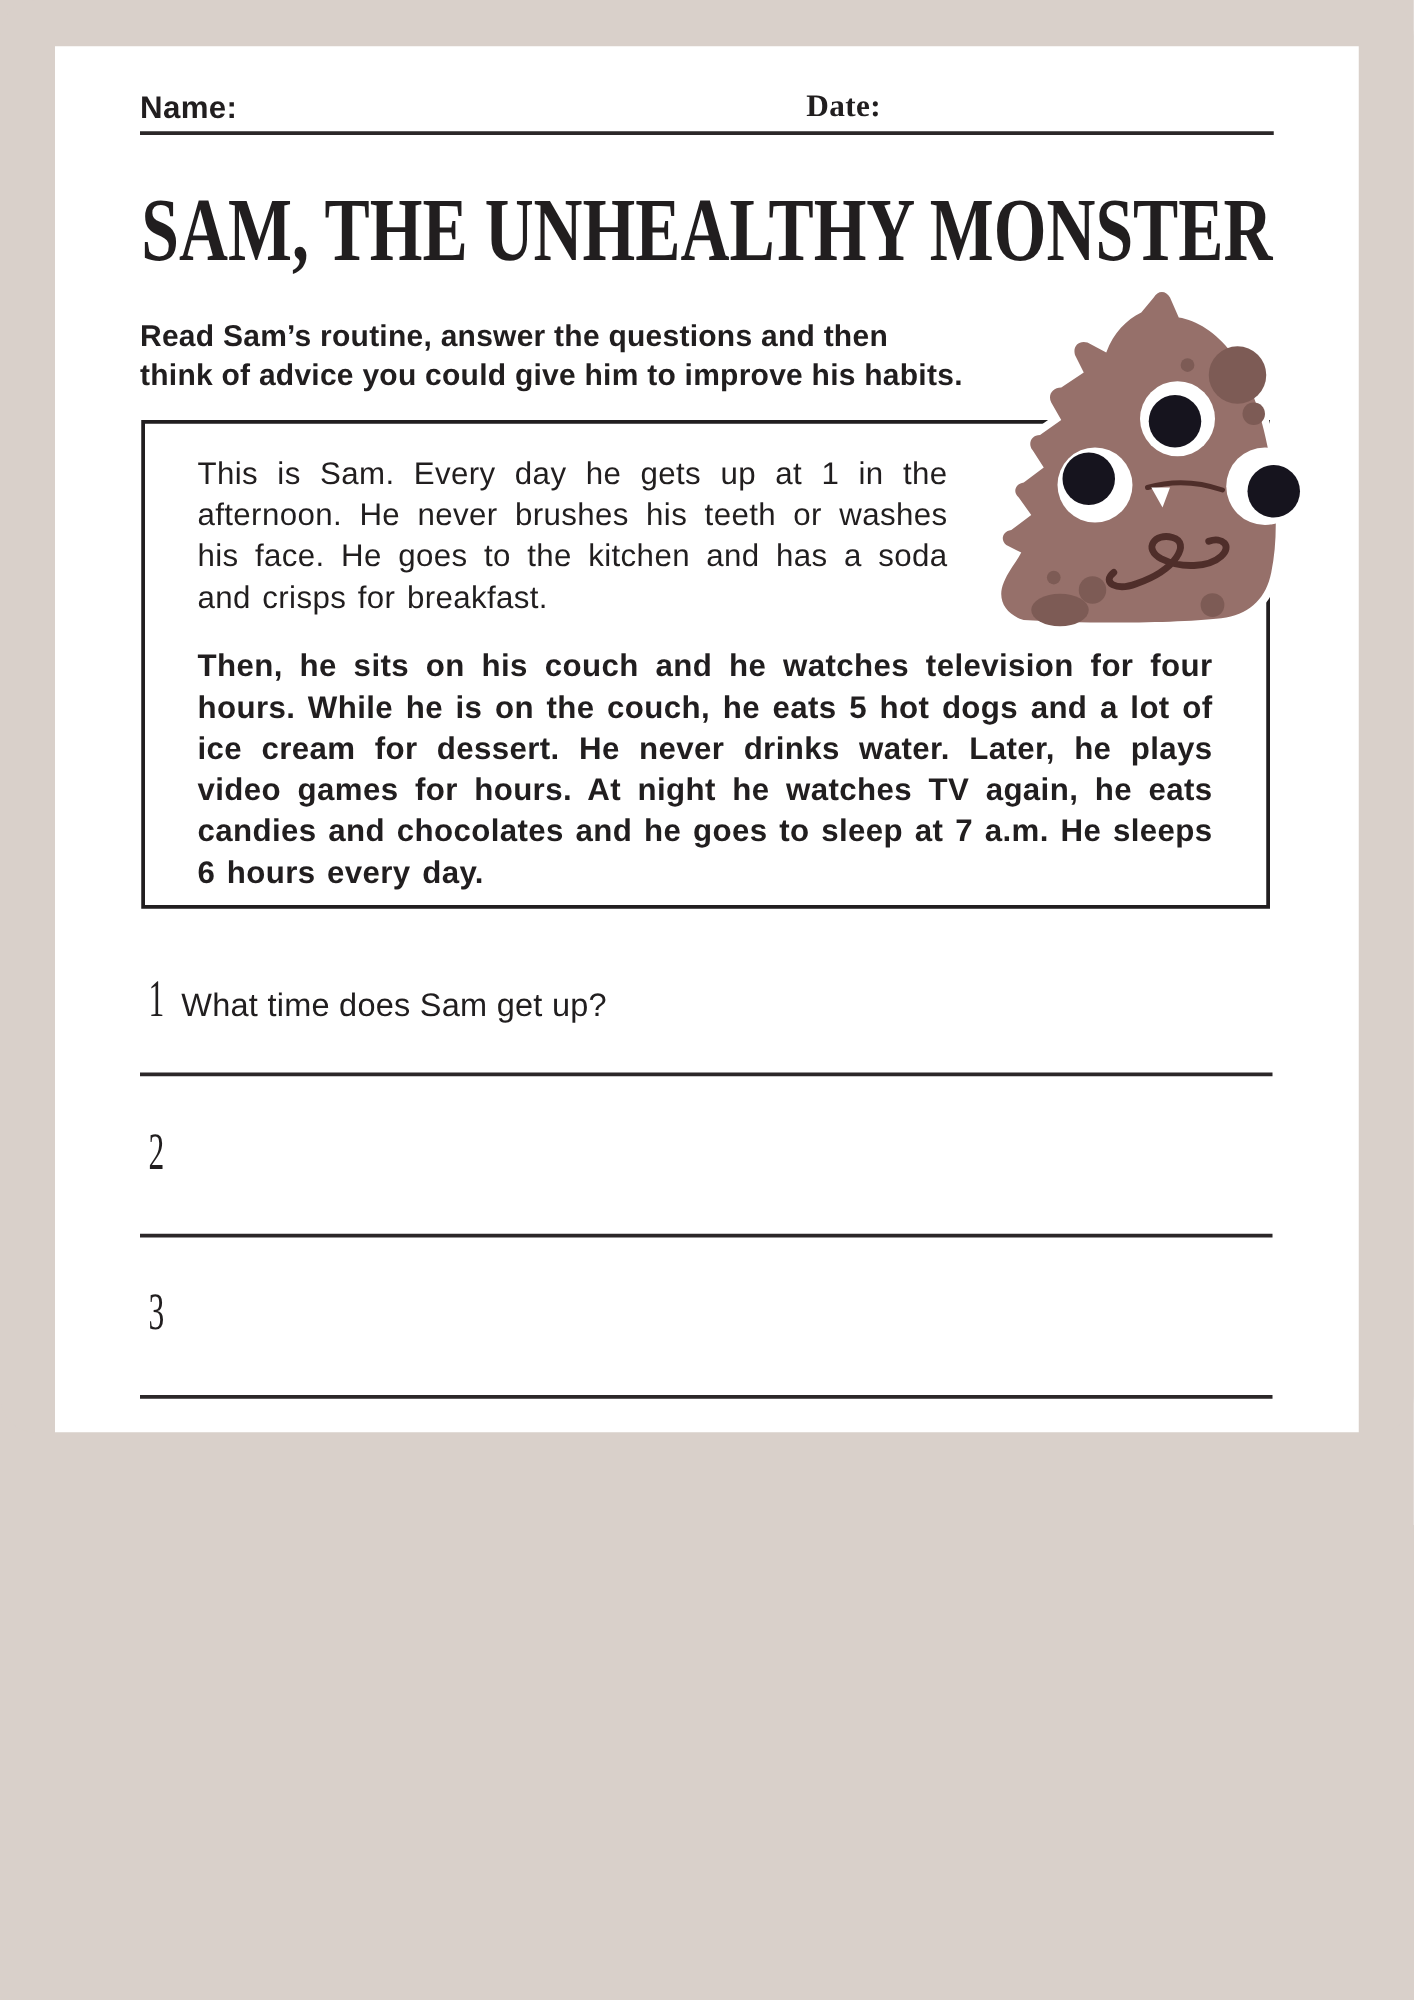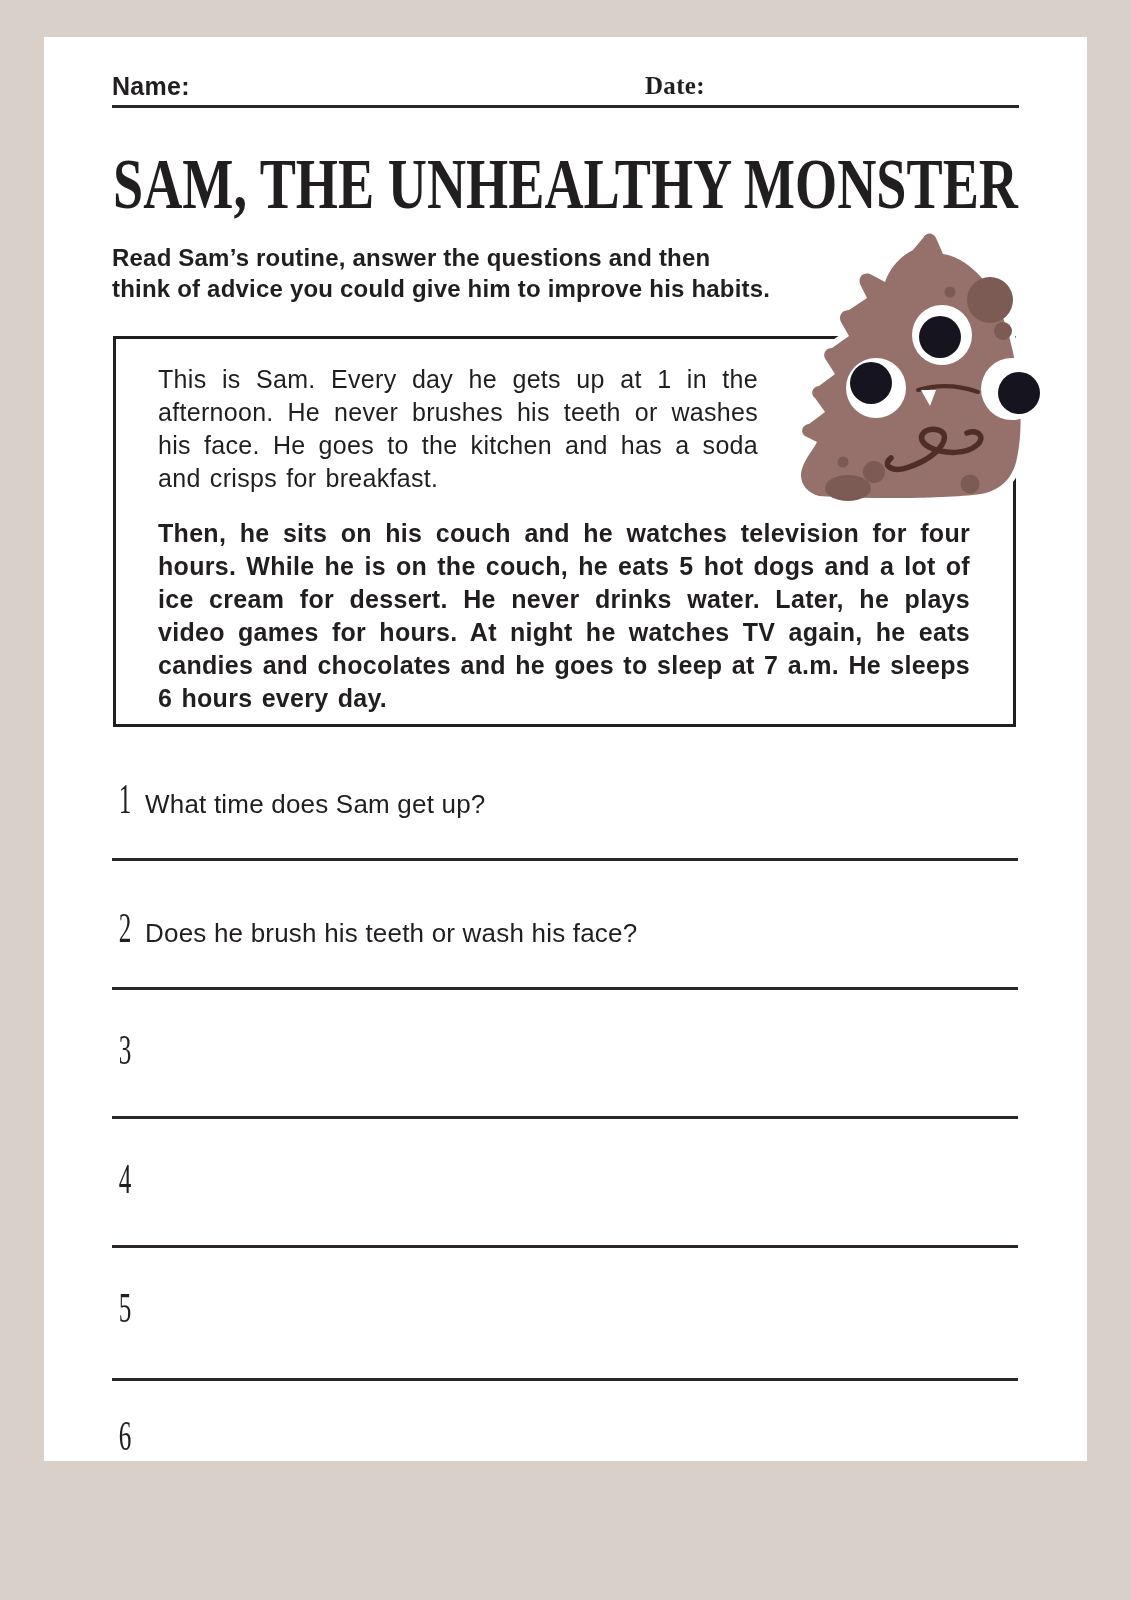--- a/index.html
+++ b/index.html
@@ -2,28 +2,28 @@
 <html style="--frame: #d9d0ca; --paper: #ffffff; --ink: #211e1f; --rule: #2b2728; --monster-body: #96706a; --monster-spot: #7d5b55; --monster-detail: #4f2e2a; --monster-pupil: #16141e; --eye-white: #ffffff;"><head>
 <meta charset="utf-8">
 <style>
   :root{
     --frame:#d9d0ca; --paper:#ffffff; --ink:#211e1f; --rule:#2b2728;
     --monster-body:#96706a; --monster-spot:#7d5b55; --monster-detail:#4f2e2a;
     --monster-pupil:#16141e; --eye-white:#ffffff;
   }
   html,body{margin:0;padding:0;}
   body{background:var(--frame);font-family:"Liberation Sans","DejaVu Sans",sans-serif;color:var(--ink);}
-  .sheet{position:relative;width:1131px;height:1461px;background:var(--frame);overflow:hidden;border-radius:29px;}
+  .sheet{position:relative;width:1131px;height:1146px;background:var(--frame);overflow:hidden;border-radius:29px;}
   .paper{position:absolute;left:44px;top:37px;width:1043px;height:1525px;background:var(--paper);}
   .abs{position:absolute;}
   .hdr-label{font-size:25px;font-weight:700;letter-spacing:.3px;}
   .rule{background:var(--rule);height:2.5px;}
   .title-svg{position:absolute;left:108px;top:146px;overflow:visible;}
   .title-svg text{font-family:"Liberation Serif","DejaVu Serif",serif;font-weight:bold;font-size:72px;fill:var(--ink);}
-  .instructions{position:absolute;left:112px;top:242px;width:700px;font-size:24px;font-weight:700;line-height:31px;letter-spacing:.2px;}
+  .instructions{position:absolute;left:112px;top:254px;width:700px;font-size:24px;font-weight:700;line-height:31px;letter-spacing:.2px;}
   .passage-box{position:absolute;left:113px;top:336px;width:903px;height:391px;box-sizing:border-box;border:3px solid var(--ink);background:var(--paper);padding:24px 28px 0 42px;z-index:1;}
   .passage-box p{margin:0;font-size:25px;line-height:33px;letter-spacing:.3px;word-spacing:2px;text-align:justify;}
   .p1{width:600px;}
   .p2{width:812px;margin-top:22px !important;font-weight:bold;}
   .monster{position:absolute;left:795px;top:226px;z-index:2;overflow:visible;}
   .monster .halo{fill:var(--paper);stroke:var(--paper);stroke-width:12;stroke-linejoin:round;}
   .monster .body{fill:var(--monster-body);}
   .monster .spot{fill:var(--monster-spot);}
   .monster .eye-w{fill:var(--eye-white);}
   .monster .pupil{fill:var(--monster-pupil);}
@@ -87,21 +87,20 @@
   </svg>
 
   <div class="q-row" style="top:769px;">
     <span class="q-num">1</span>
     <span class="q-text">What time does Sam get up?</span>
   </div>
   <div class="answer-line rule" style="top:858px;"></div>
 
   <div class="q-row" style="top:898px;">
     <span class="q-num">2</span>
-    <span class="q-text">Does he brush his teeth or wash his face?</span>
   </div>
   <div class="answer-line rule" style="top:987px;"></div>
 
   <div class="q-row" style="top:1026px;">
     <span class="q-num">3</span>
   </div>
   <div class="answer-line rule" style="top:1116px;"></div>
 
   <div class="q-row" style="top:1155px;">
     <span class="q-num">4</span>

